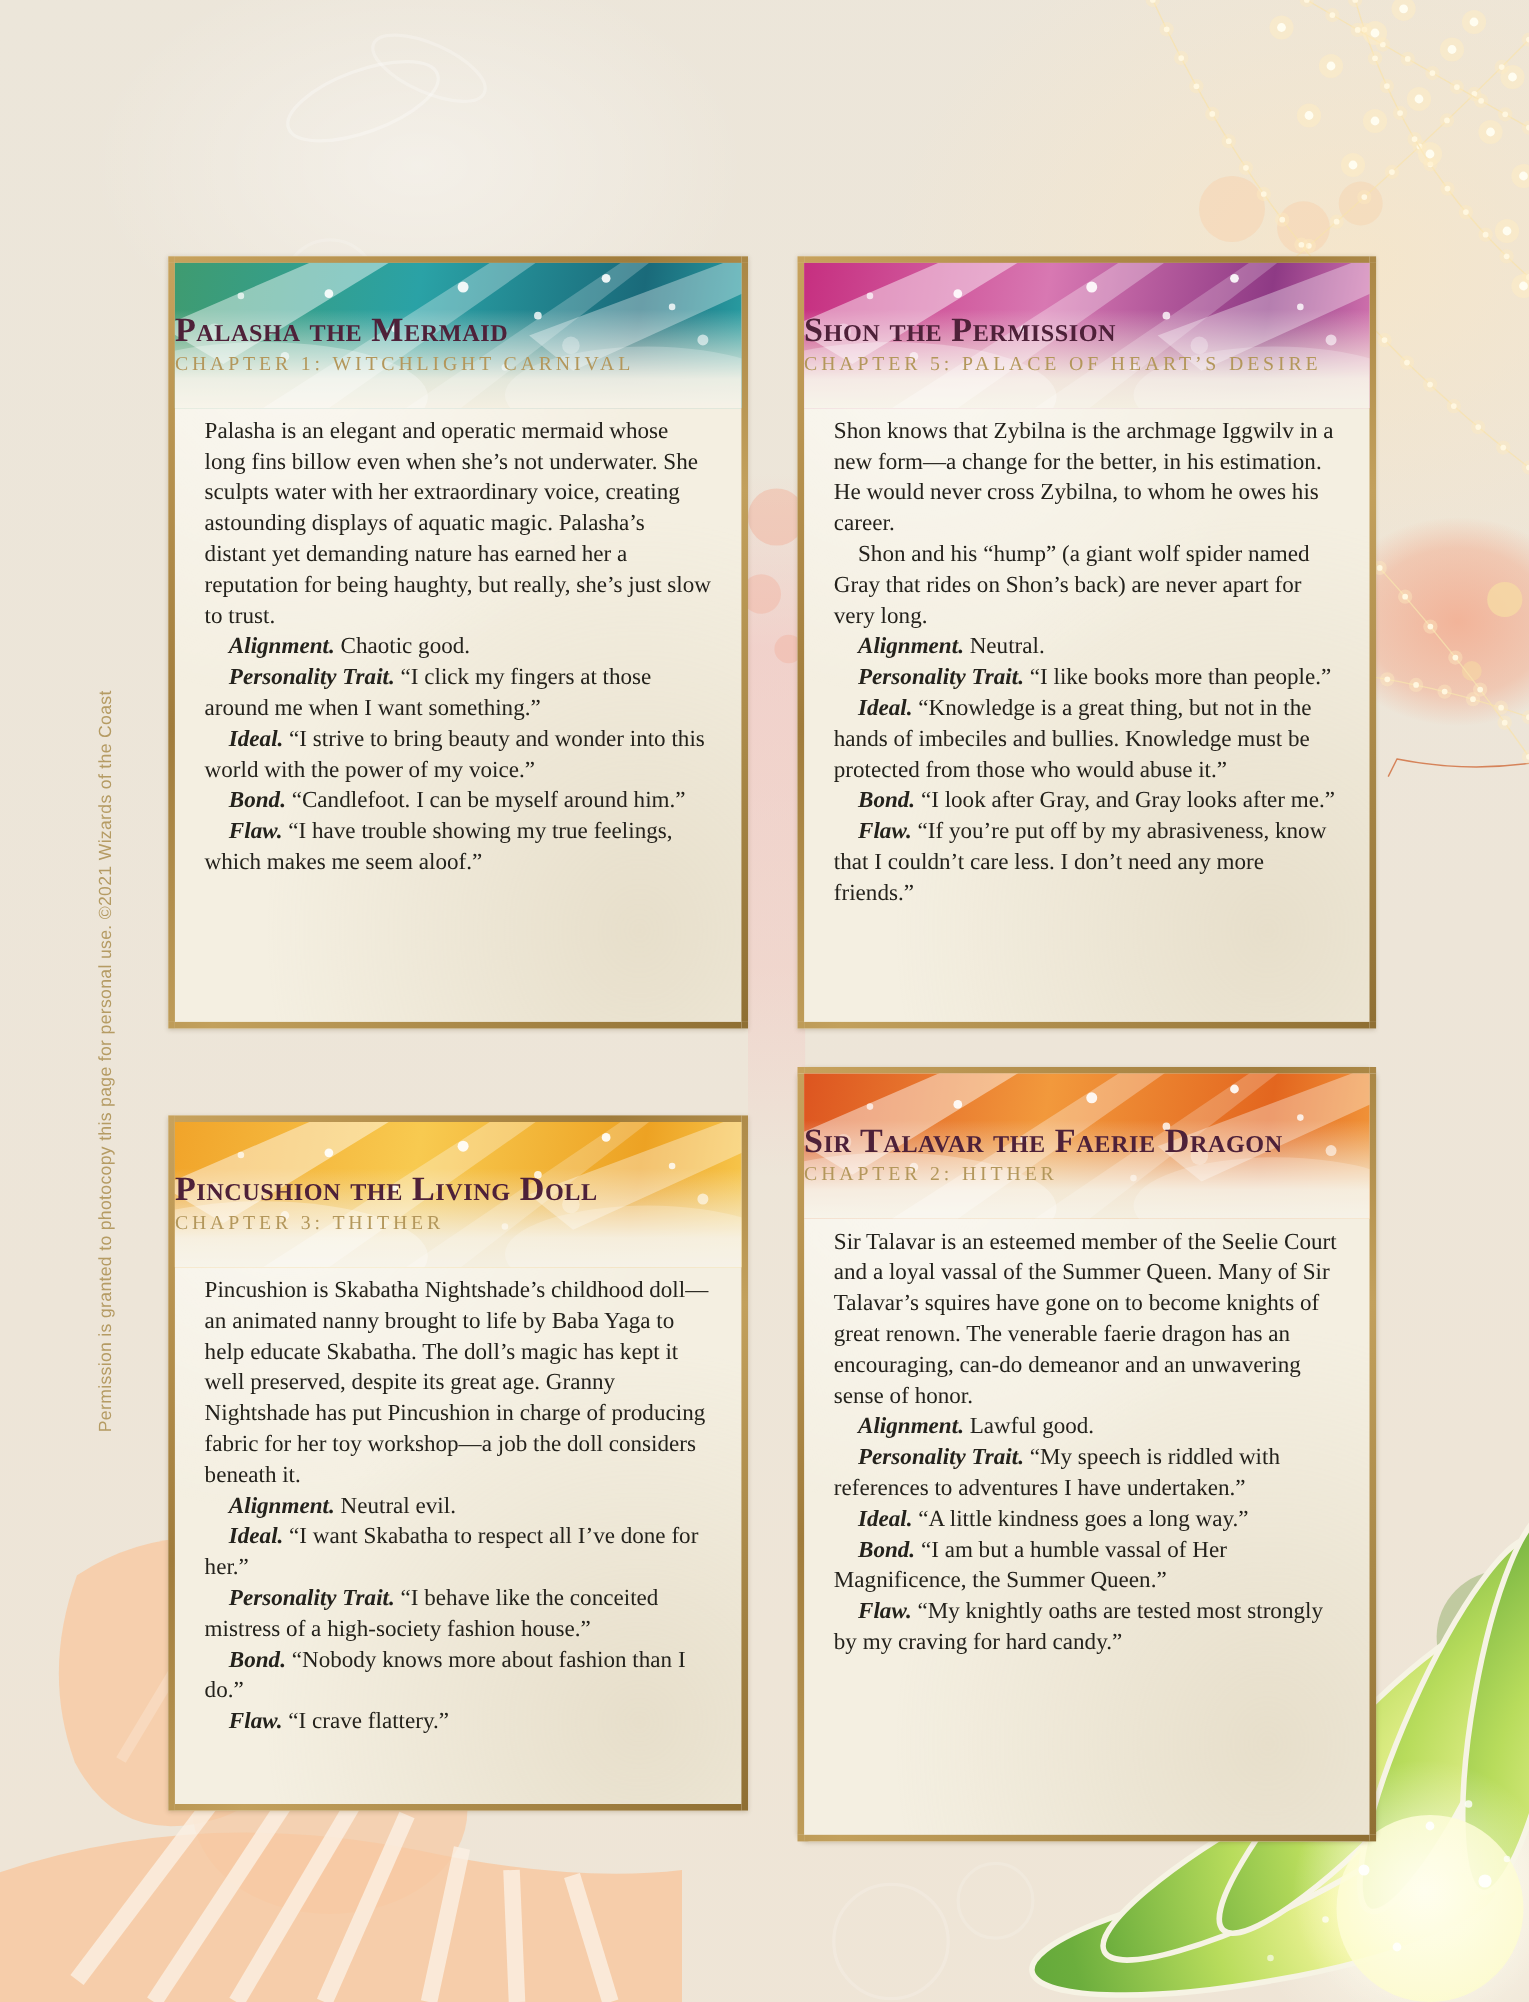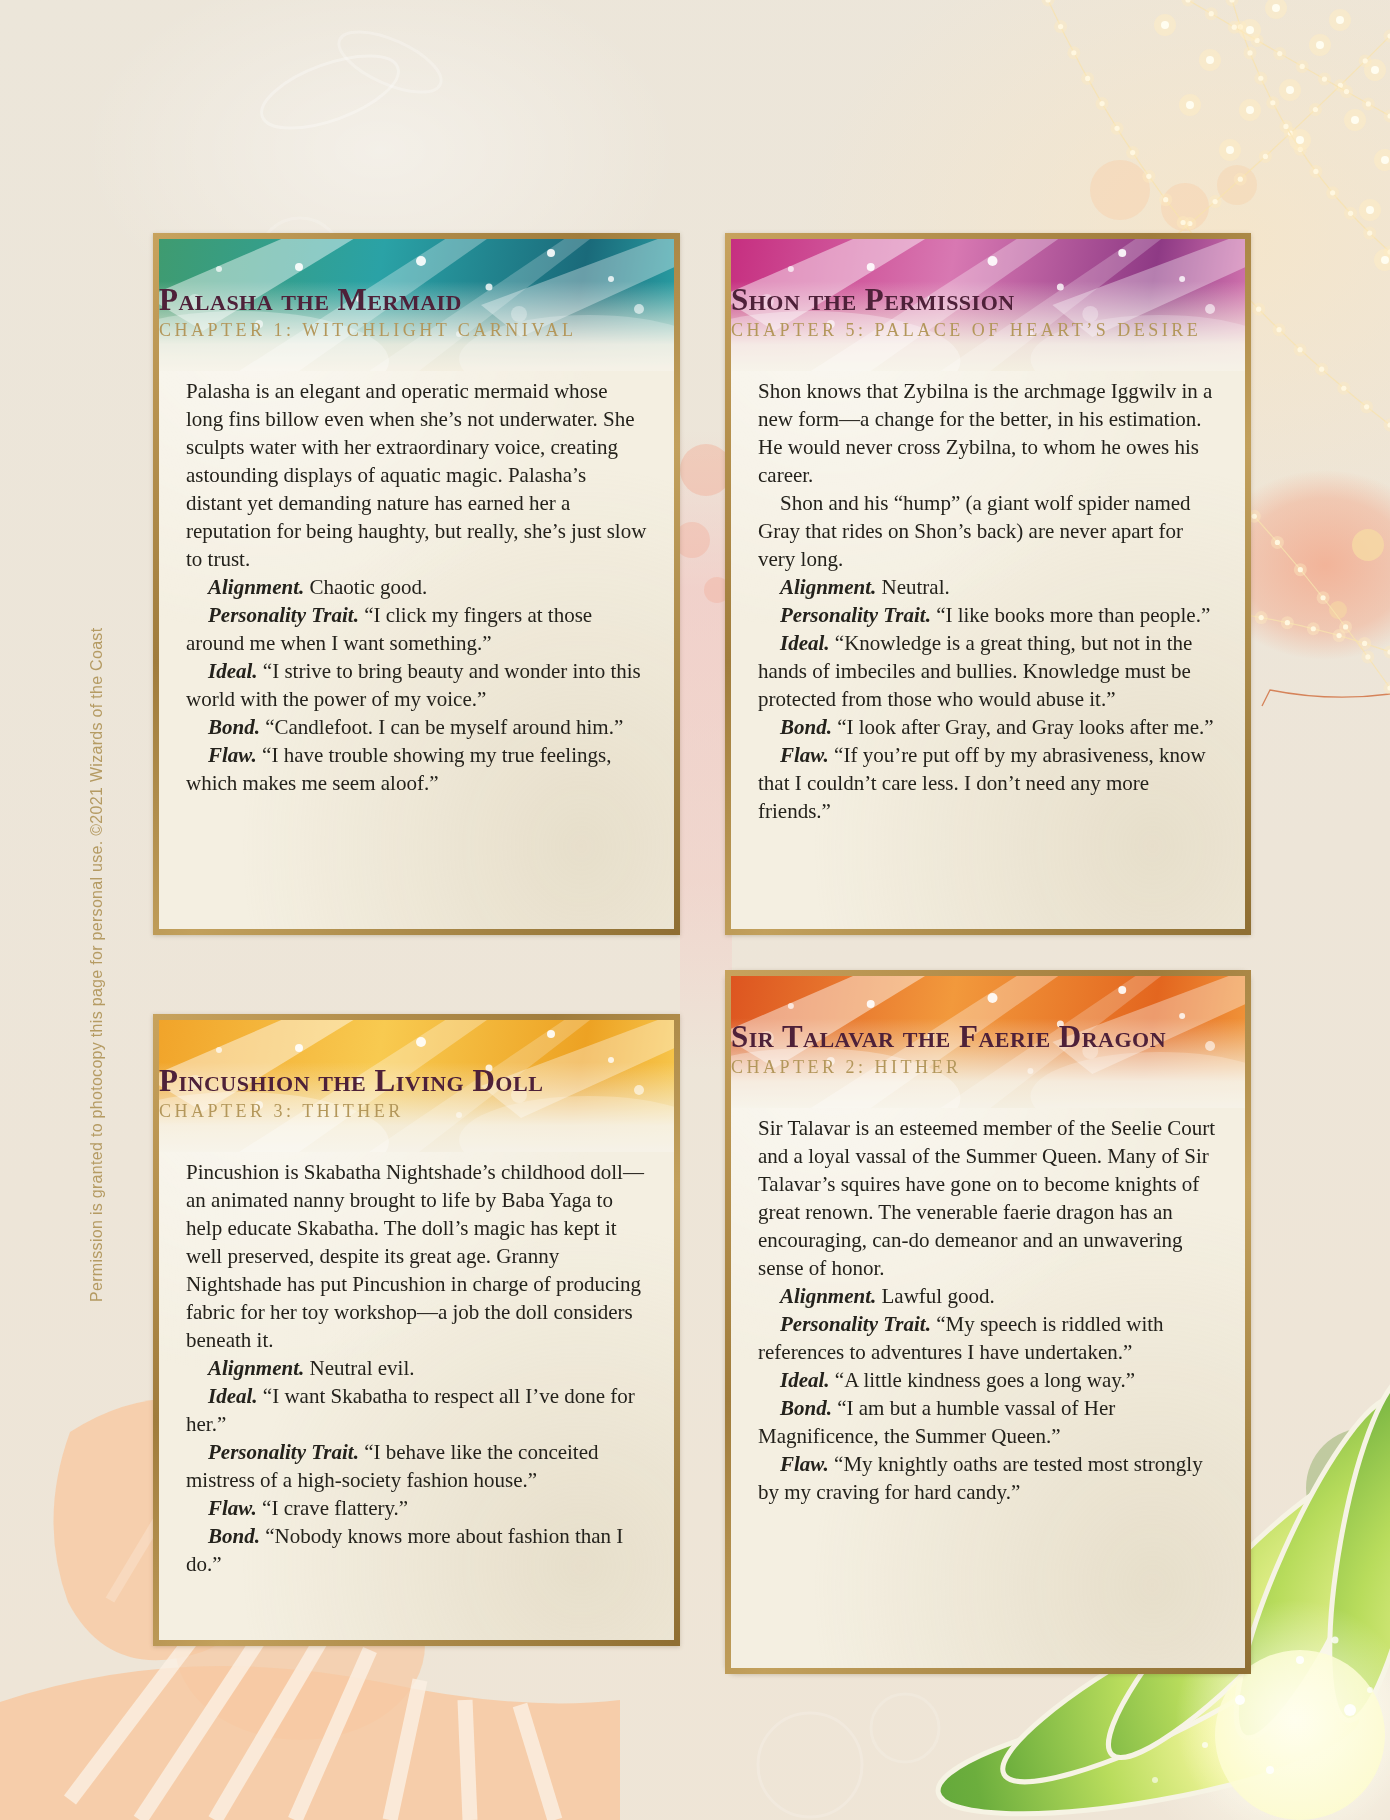--- a/index.html
+++ b/index.html
@@ -516,22 +516,22 @@
         </g>
     </svg>
     <h2 class="card-title">Pincushion the Living Doll</h2>
     <div class="card-chapter">CHAPTER 3: THITHER</div>
   </div>
   <div class="card-body">
       <p class="para first">Pincushion is Skabatha Nightshade’s childhood doll—an animated nanny brought to life by Baba Yaga to help educate Skabatha. The doll’s magic has kept it well preserved, despite its great age. Granny Nightshade has put Pincushion in charge of producing fabric for her toy workshop—a job the doll considers beneath it.</p>
       <p class="trait"><span class="trait-label">Alignment.</span> Neutral evil.</p>
       <p class="trait"><span class="trait-label">Ideal.</span> “I want Skabatha to respect all I’ve done for her.”</p>
       <p class="trait"><span class="trait-label">Personality Trait.</span> “I behave like the conceited mistress of a high-society fashion house.”</p>
+      <p class="trait"><span class="trait-label">Bond.</span> “Nobody knows more about fashion than I do.”</p>
       <p class="trait"><span class="trait-label">Flaw.</span> “I crave flattery.”</p>
-      <p class="trait"><span class="trait-label">Bond.</span> “Nobody knows more about fashion than I do.”</p>
     </div>
 </section>
 
 <section class="card" style="left: 725px; top: 970px; width: 526px; height: 704px; border-radius: 11px; --h1: #dd5520; --h2: #f2993c; --h3: #e3661f;">
   <div class="card-header">
     <svg class="streaks" viewBox="0 0 515 132" preserveAspectRatio="none">
       <path d="M-12,58 L150,-12 L214,-12 L44,92 Z" fill="#ffffff" opacity=".45"></path>
       <path d="M80,132 L305,-12 L345,-12 L140,132 Z" fill="#ffffff" opacity=".3"></path>
       <path d="M322,66 L520,-8 L520,26 L362,98 Z" fill="#ffffff" opacity=".35"></path>
       <path d="M210,132 L420,-10 L444,-10 L260,132 Z" fill="#ffffff" opacity=".22"></path>

